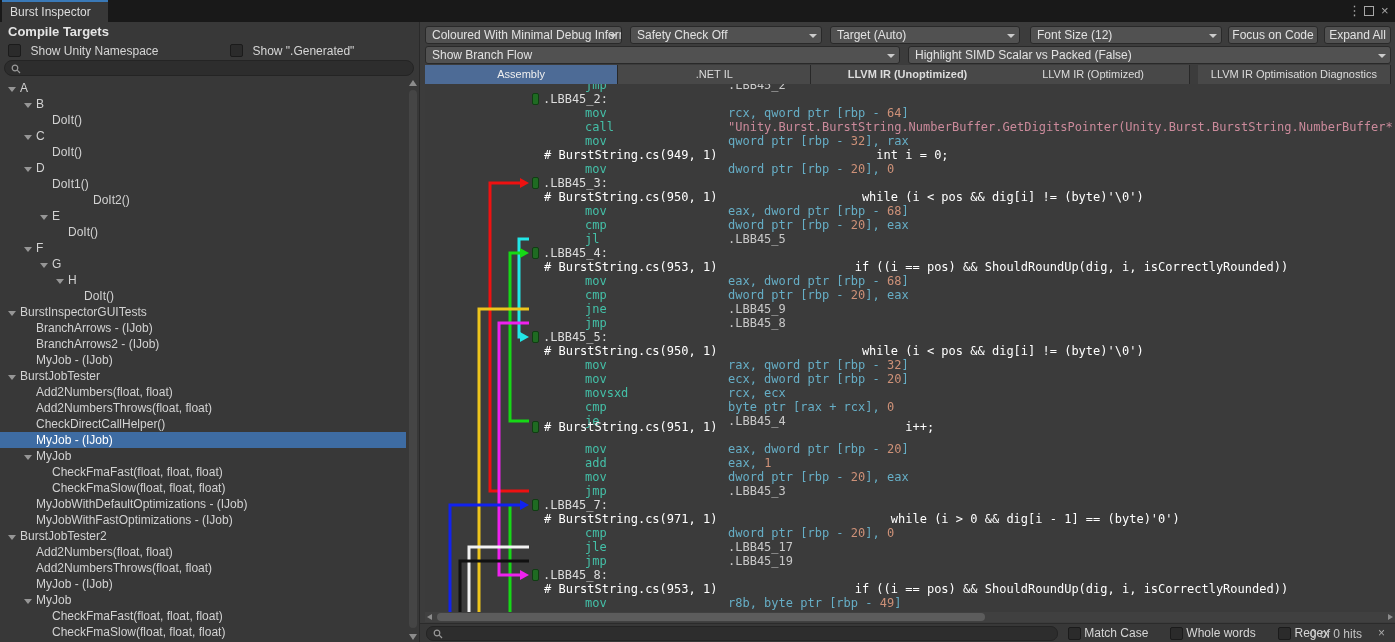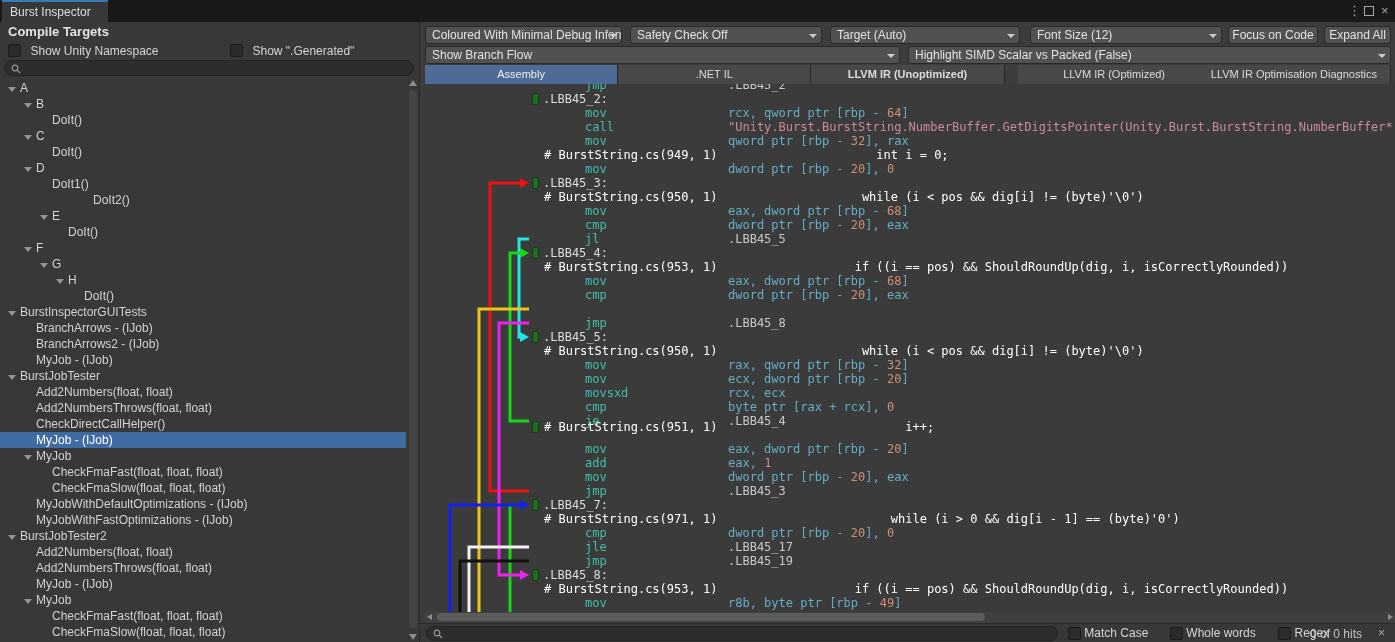--- a/index.html
+++ b/index.html
@@ -169,21 +169,21 @@
         <div class="tbtn" style="left: 904px; top: 4px; width: 67px;">Expand All</div>
       </div>
     <div id="toolbar-row2">
         <div class="dd" style="left: 5px; top: 24px; width: 475px;"><span>Show Branch Flow</span><span class="caret"></span></div>
         <div class="dd" style="left: 488px; top: 24px; width: 483px;"><span>Highlight SIMD Scalar vs Packed (False)</span><span class="caret"></span></div>
       </div>
     <div id="tabbar">
         <div class="tab active" style="left: 0px; width: 193.2px;">Assembly</div>
         <div class="tab" style="left: 193.2px; width: 193.2px;">.NET IL</div>
         <div class="tab" style="left: 386.4px; width: 193.2px; font-weight: bold;">LLVM IR (Unoptimized)</div>
-        <div class="tab" style="left: 593px; width: 193.2px;">LLVM IR (Optimized)</div>
+        <div class="tab" style="left: 572px; width: 193.2px;">LLVM IR (Optimized)</div>
         <div class="tab" style="left: 772.8px; width: 193.2px;">LLVM IR Optimisation Diagnostics</div>
       </div>
 
     <div id="code">
 
     <div class="cl" style="top: -6px;"><span class="mn">jmp</span><span class="op"><span class="t">.LBB45_2</span></span></div>
         <div class="cl" style="top: 8px;"><span class="mk"></span><span class="lab">.LBB45_2:</span></div>
         <div class="cl" style="top: 22px;"><span class="mn">mov</span><span class="op">rcx, qword ptr [rbp - <span class="n">64</span>]</span></div>
         <div class="cl" style="top: 36px;"><span class="mn">call</span><span class="op s" style="left:303px;position:absolute;">"Unity.Burst.BurstString.NumberBuffer.GetDigitsPointer(Unity.Burst.BurstString.NumberBuffer* t</span></div>
         <div class="cl" style="top: 50px;"><span class="mn">mov</span><span class="op">qword ptr [rbp - <span class="n">32</span>], rax</span></div>
@@ -191,20 +191,21 @@
         <div class="cl" style="top: 78px;"><span class="mn">mov</span><span class="op">dword ptr [rbp - <span class="n">20</span>], <span class="n">0</span></span></div>
         <div class="cl" style="top: 92px;"><span class="mk"></span><span class="lab">.LBB45_3:</span></div>
         <div class="cl" style="top: 106px;"><span class="com"># BurstString.cs(950, 1)                    while (i &lt; pos &amp;&amp; dig[i] != (byte)'\0')</span></div>
         <div class="cl" style="top: 120px;"><span class="mn">mov</span><span class="op">eax, dword ptr [rbp - <span class="n">68</span>]</span></div>
         <div class="cl" style="top: 134px;"><span class="mn">cmp</span><span class="op">dword ptr [rbp - <span class="n">20</span>], eax</span></div>
         <div class="cl" style="top: 148px;"><span class="mn">jl</span><span class="op"><span class="t">.LBB45_5</span></span></div>
         <div class="cl" style="top: 162px;"><span class="mk"></span><span class="lab">.LBB45_4:</span></div>
         <div class="cl" style="top: 176px;"><span class="com"># BurstString.cs(953, 1)                   if ((i == pos) &amp;&amp; ShouldRoundUp(dig, i, isCorrectlyRounded))</span></div>
         <div class="cl" style="top: 190px;"><span class="mn">mov</span><span class="op">eax, dword ptr [rbp - <span class="n">68</span>]</span></div>
         <div class="cl" style="top: 204px;"><span class="mn">cmp</span><span class="op">dword ptr [rbp - <span class="n">20</span>], eax</span></div>
+        <div class="cl" style="top: 218px;"><span class="mn">jne</span><span class="op"><span class="t">.LBB45_9</span></span></div>
         <div class="cl" style="top: 232px;"><span class="mn">jmp</span><span class="op"><span class="t">.LBB45_8</span></span></div>
         <div class="cl" style="top: 246px;"><span class="mk"></span><span class="lab">.LBB45_5:</span></div>
         <div class="cl" style="top: 260px;"><span class="com"># BurstString.cs(950, 1)                    while (i &lt; pos &amp;&amp; dig[i] != (byte)'\0')</span></div>
         <div class="cl" style="top: 274px;"><span class="mn">mov</span><span class="op">rax, qword ptr [rbp - <span class="n">32</span>]</span></div>
         <div class="cl" style="top: 288px;"><span class="mn">mov</span><span class="op">ecx, dword ptr [rbp - <span class="n">20</span>]</span></div>
         <div class="cl" style="top: 302px;"><span class="mn">movsxd</span><span class="op">rcx, ecx</span></div>
         <div class="cl" style="top: 316px;"><span class="mn">cmp</span><span class="op">byte ptr [rax + rcx], <span class="n">0</span></span></div>
         <div class="cl" style="top: 330px;"><span class="mn">je</span><span class="op"><span class="t">.LBB45_4</span></span></div>
         <div class="cl" style="top: 336px;"><span class="mk"></span><span class="com"># BurstString.cs(951, 1)                          i++;</span></div>
         <div class="cl" style="top: 358px;"><span class="mn">mov</span><span class="op">eax, dword ptr [rbp - <span class="n">20</span>]</span></div>

